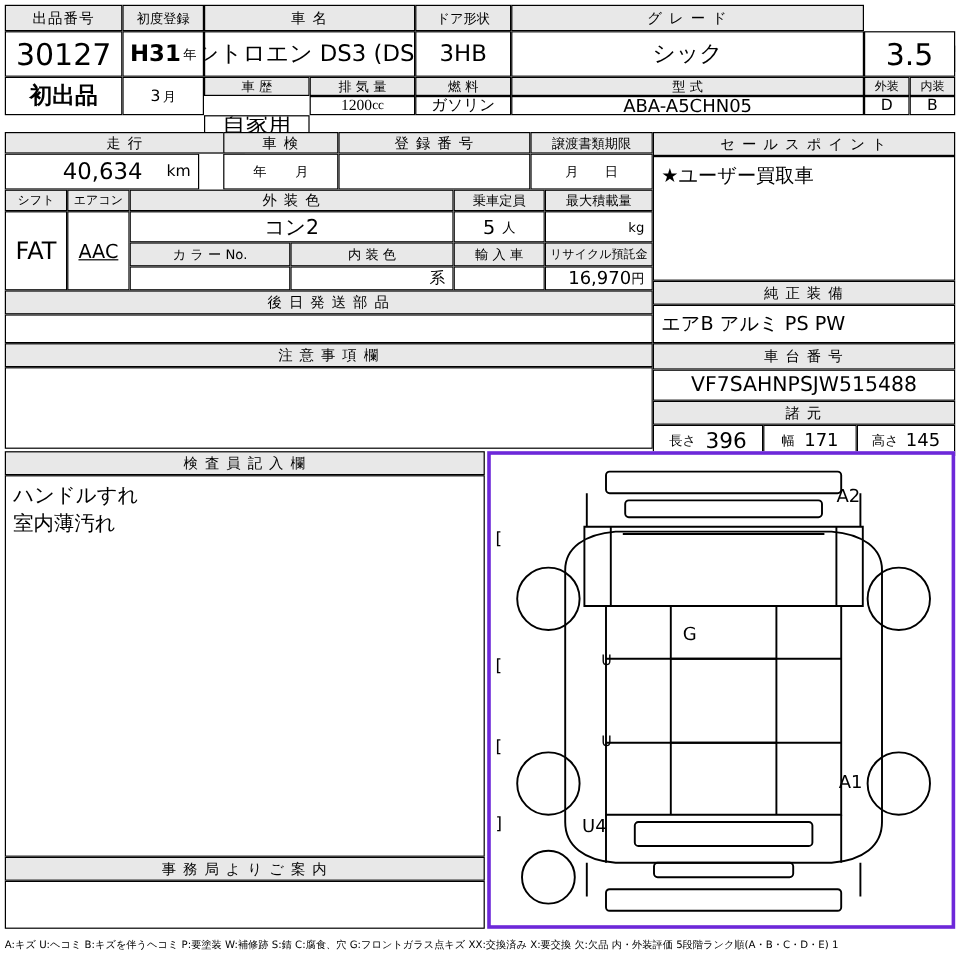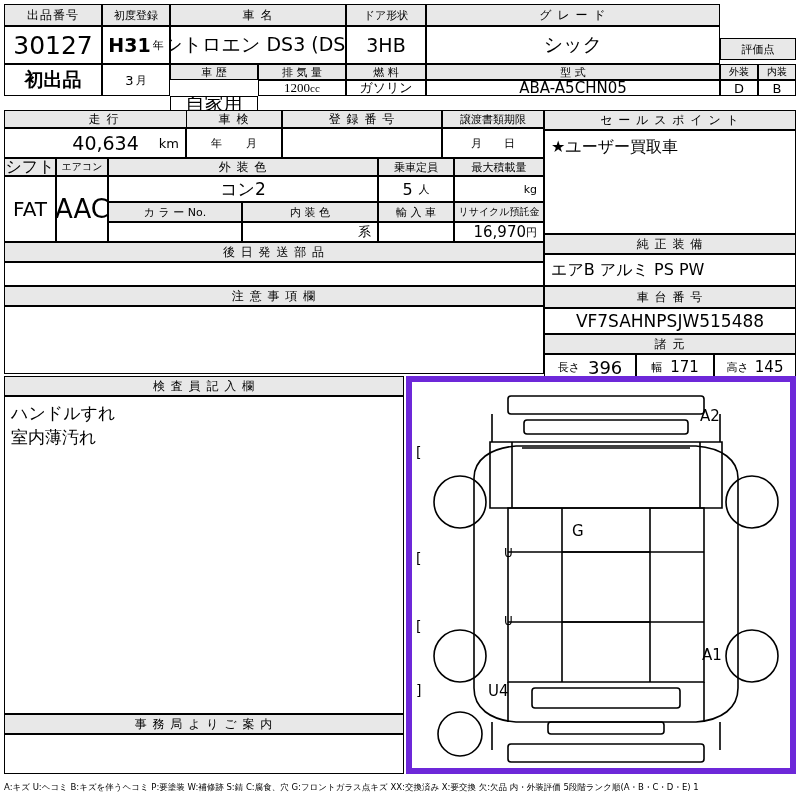--- a/index.html
+++ b/index.html
@@ -32,21 +32,21 @@
   .big { font-size: 25px; }
   .med { font-size: 19px; }
   .sm  { font-size: 13px; }
   .xs  { font-size: 11px; }
   .bold { font-weight: bold; }
   .unit { font-size: 11px; margin-left: 2px; }
 
   .notes-body { align-items: flex-start; justify-content: flex-start; padding: 4px 6px; flex-direction: column; }
   .note-line { font-size: 17px; line-height: 24px; }
 
-  .diagram { position: absolute; border:6px solid #6d28d9; background:#fff; }
+  .diagram { position: absolute; border:3px solid #6d28d9; background:#fff; }
   .legend { position: absolute; font-size: 8.5px; white-space: nowrap; }
 </style>
 </head>
 <body>
 
 <div class="sheet">
 
   <div class="c hdr" style="left:4px;top:4px;width:98px;height:22px;">出品番号</div>
   <div class="c val big" style="left:4px;top:26px;width:98px;height:38px;">30127</div>
   <div class="c val bold" style="left:4px;top:64px;width:98px;height:32px;font-size:19px;">初出品</div>
@@ -64,20 +64,21 @@
   <div class="c hdr" style="left:170px;top:4px;width:176px;height:22px;">車 名</div>
   <div class="c val med" style="left:170px;top:26px;width:176px;height:38px;">シトロエン  DS3 (DS)</div>
 
   <div class="c hdr2" style="left:346px;top:4px;width:80px;height:22px;">ドア形状</div>
   <div class="c val med" style="left:346px;top:26px;width:80px;height:38px;">3HB</div>
 
   <div class="c val med" style="left:426px;top:26px;width:294px;height:38px;">シック</div>
   <div class="c hdr" style="left:426px;top:4px;width:294px;height:22px;">グ レ ー ド</div>
 
   <div class="c hdr2" style="left:720px;top:4px;width:76px;height:22px;margin-top:34px;">評価点</div>
+  <div class="c val big" style="left:720px;top:26px;width:76px;height:38px;">3.5</div>
 
   <div class="c hdr2" style="left:170px;top:64px;width:88px;height:16px;">車 歴</div>
   <div class="c val sm" style="left:170px;top:96px;width:88px;height:16px;font-size:19px;">自家用</div>
 
   <div class="c hdr2" style="left:258px;top:64px;width:88px;height:16px;">排 気 量</div>
   <div class="c val" style="left:258px;top:80px;width:88px;height:16px;font-family:Liberation Serif, serif;">
     <span class="sm">1200</span>
     <span class="xs">cc</span>
   </div>
 
@@ -86,44 +87,44 @@
 
   <div class="c hdr2" style="left:426px;top:64px;width:294px;height:16px;">型 式</div>
   <div class="c val" style="left:426px;top:80px;width:294px;height:16px;font-size:15px;">ABA-A5CHN05</div>
 
   <div class="c hdr2" style="left:720px;top:64px;width:38px;height:16px;font-size:10px;">外装</div>
   <div class="c hdr2" style="left:758px;top:64px;width:38px;height:16px;font-size:10px;">内装</div>
   <div class="c val sm" style="left:720px;top:80px;width:38px;height:16px;">D</div>
   <div class="c val sm" style="left:758px;top:80px;width:38px;height:16px;">B</div>
 
   <div class="c hdr" style="left:4px;top:110px;width:200px;height:18px;">走 行</div>
-  <div class="c val right" style="left:4px;top:128px;width:182px;height:30px;">
+  <div class="c val right" style="left:4px;top:128px;width:162px;height:30px;">
     <span class="med">40,634</span>
     <span class="sm" style="margin-left:20px;">km</span>
   </div>
 
   <div class="c hdr" style="left:186px;top:110px;width:96px;height:18px;">車 検</div>
   <div class="c val" style="left:186px;top:128px;width:96px;height:30px;">
     <span class="xs" style="margin-right:24px;">年</span>
     <span class="xs">月</span>
   </div>
 
   <div class="c hdr" style="left:282px;top:110px;width:160px;height:18px;">登 録 番 号</div>
   <div class="c val" style="left:282px;top:128px;width:160px;height:30px;"></div>
 
   <div class="c hdr2" style="left:442px;top:110px;width:102px;height:18px;">譲渡書類期限</div>
   <div class="c val" style="left:442px;top:128px;width:102px;height:30px;">
     <span class="xs" style="margin-right:22px;">月</span>
     <span class="xs">日</span>
   </div>
 
-  <div class="c hdr2" style="left:4px;top:158px;width:52px;height:18px;font-size:16px;">シフト</div>
+  <div class="c hdr2" style="left:4px;top:158px;width:52px;height:18px;font-size:10px;">シフト</div>
   <div class="c hdr2" style="left:56px;top:158px;width:52px;height:18px;font-size:10px;">エアコン</div>
   <div class="c val" style="left:4px;top:176px;width:52px;height:66px;font-size:20px;">FAT</div>
-  <div class="c val" style="left:56px;top:176px;width:52px;height:66px;font-size:26px;">AAC</div>
+  <div class="c val" style="left:56px;top:176px;width:52px;height:66px;font-size:16px;text-decoration:underline;">AAC</div>
 
   <div class="c hdr" style="left:108px;top:158px;width:270px;height:18px;">外 装 色</div>
   <div class="c val" style="left:108px;top:176px;width:270px;height:26px;font-size:17px;">コン2</div>
 
   <div class="c hdr2" style="left:378px;top:158px;width:76px;height:18px;">乗車定員</div>
   <div class="c val" style="left:378px;top:176px;width:76px;height:26px;">
     <span class="sm" style="font-size:16px;">5</span>
     <span class="xs" style="margin-left:6px;">人</span>
   </div>
 

